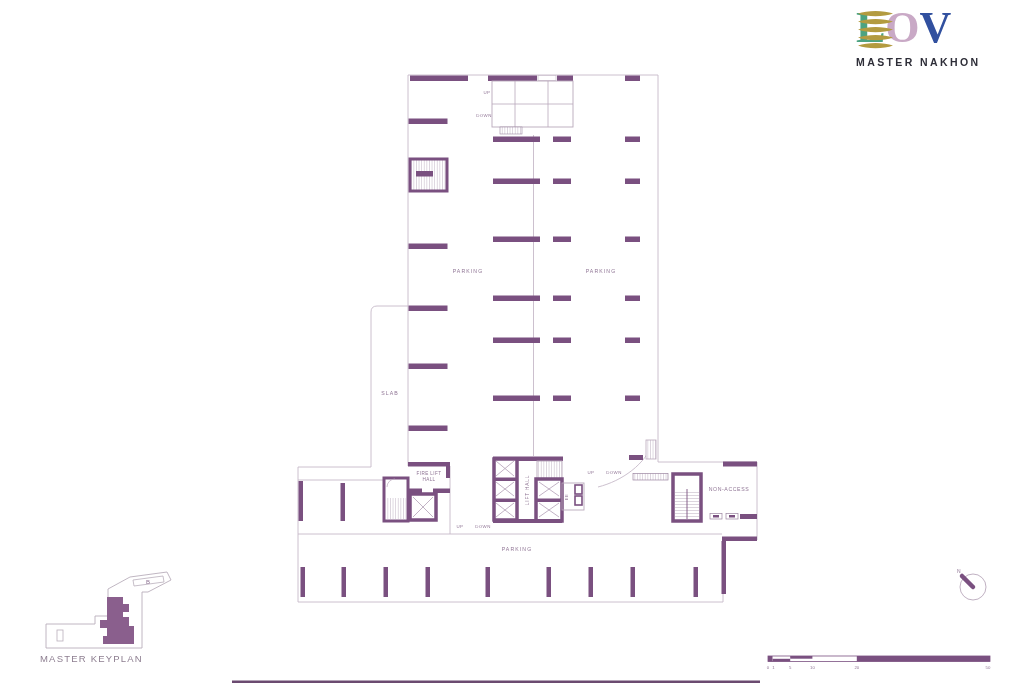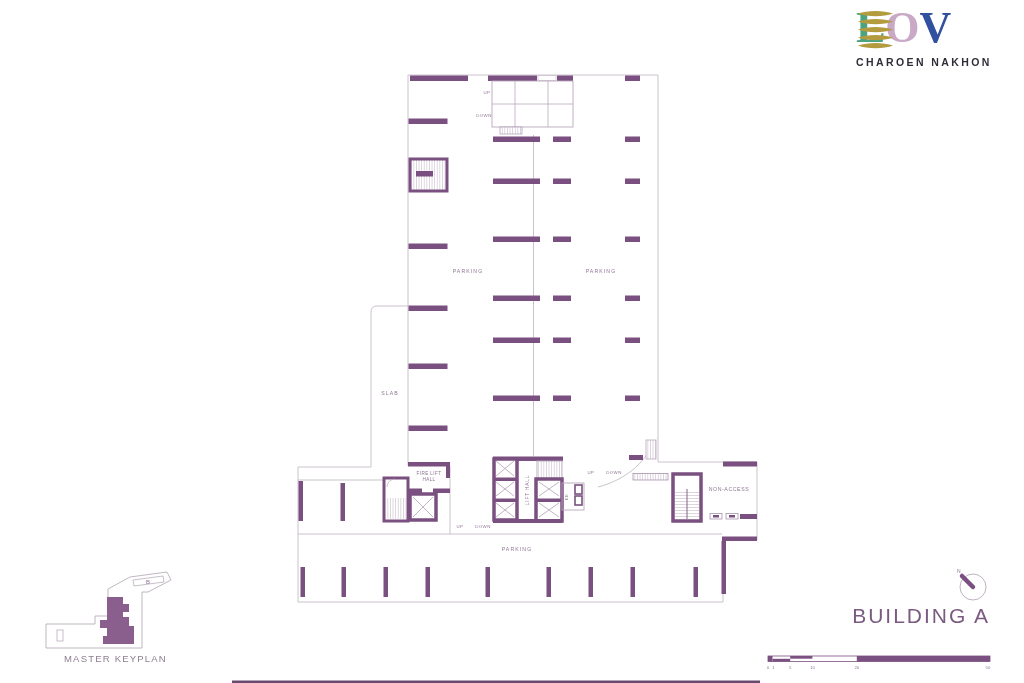--- a/index.html
+++ b/index.html
@@ -14,21 +14,21 @@
   .logo-o{color:#c9a9c6;}
   .logo-v{color:#31509f;}
   .logo-leaves{margin-left:2px;margin-top:2px;}
   .logo-sub{margin-top:8px;font-size:10.5px;font-weight:bold;letter-spacing:2.4px;color:#2e2e38;white-space:nowrap;}
   
   .titleblock{position:absolute;right:34px;top:607px;text-align:right;color:#7b5a82;
               font-size:21px;letter-spacing:2px;line-height:18px;white-space:nowrap;}
   .titleblock .row{height:18px;}
   .titleblock sup{font-size:11px;letter-spacing:0;}
   
-  .keyplan-label{position:absolute;left:64px;top:653px;font-size:9.5px;letter-spacing:1.2px;color:#8d7e90;}
+  .keyplan-label{position:absolute;left:40px;top:653px;font-size:9.5px;letter-spacing:1.2px;color:#8d7e90;}
   .t{fill:#8f7494;font-family:"Liberation Sans",sans-serif;}
 </style>
 </head>
 <body>
 
 <div id="stage">
 
   <svg width="1024" height="683" viewBox="0 0 1024 683">
     <defs>
       <pattern id="hv" width="2.6" height="6" patternUnits="userSpaceOnUse">
@@ -246,22 +246,21 @@
       <svg class="logo-leaves" width="36" height="42" viewBox="0 0 36 42">
         <g fill="#b39b40">
           <path d="M0,3.5 C9,0 26,0 35,3.5 C26,7 9,7 0,3.5 Z"></path>
           <path d="M0,11.5 C9,8 26,8 35,11.5 C26,15 9,15 0,11.5 Z"></path>
           <path d="M0,19.5 C9,16 26,16 35,19.5 C26,23 9,23 0,19.5 Z"></path>
           <path d="M0,27.5 C9,24 26,24 35,27.5 C26,31 9,31 0,27.5 Z"></path>
           <path d="M0,35.5 C9,32 26,32 35,35.5 C26,39 9,39 0,35.5 Z"></path>
         </g>
       </svg>
     </div>
-    <div class="logo-sub">CHAROEN NAKHON</div>
+    <div class="logo-sub">MASTER NAKHON</div>
   </div>
 
   <div class="titleblock">
-    <div class="row"><span>BUILDING A</span></div>
   </div>
 
   <div class="keyplan-label">MASTER KEYPLAN</div>
 
 </div>
 
 </body></html>

